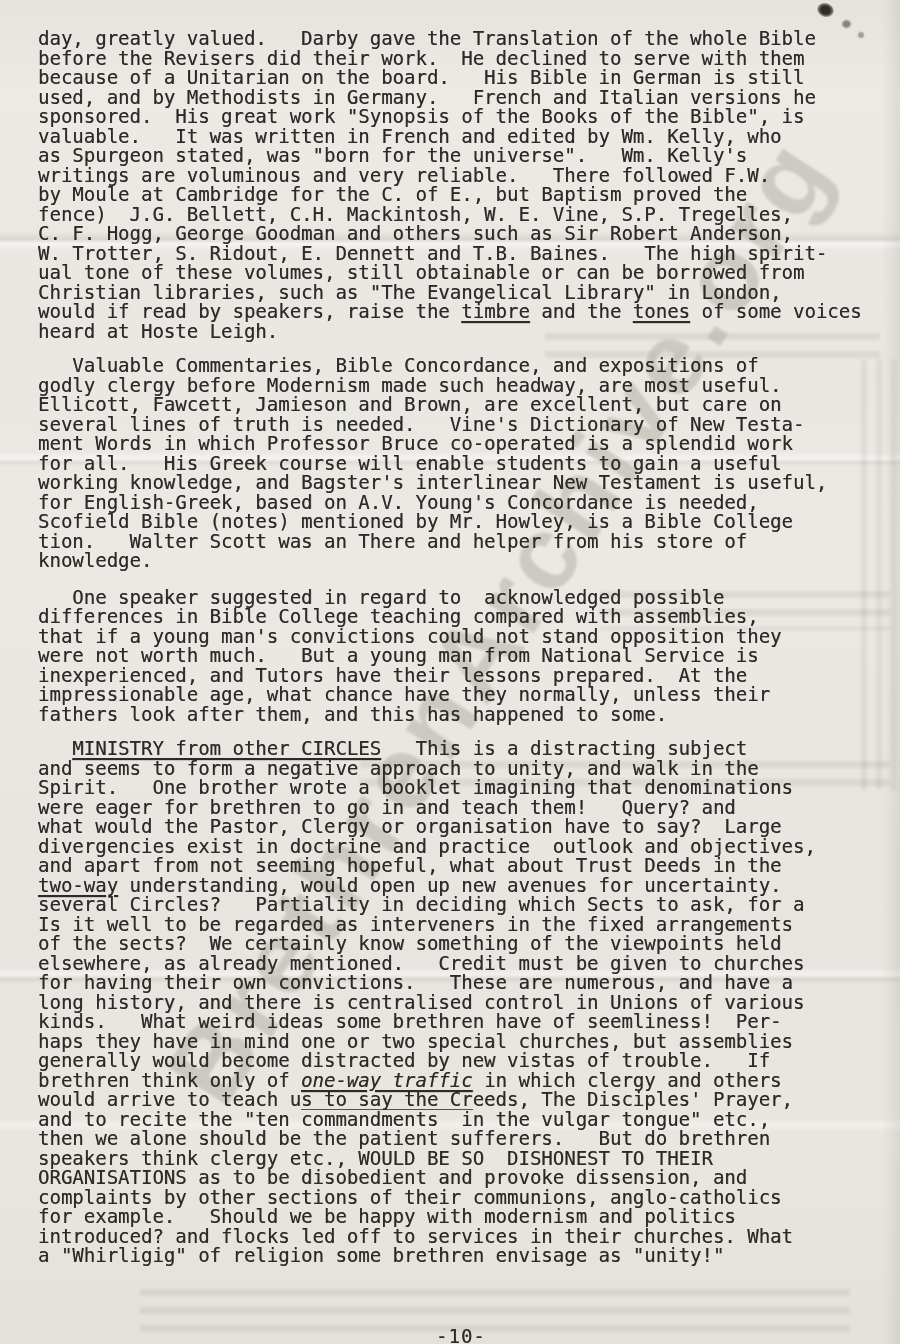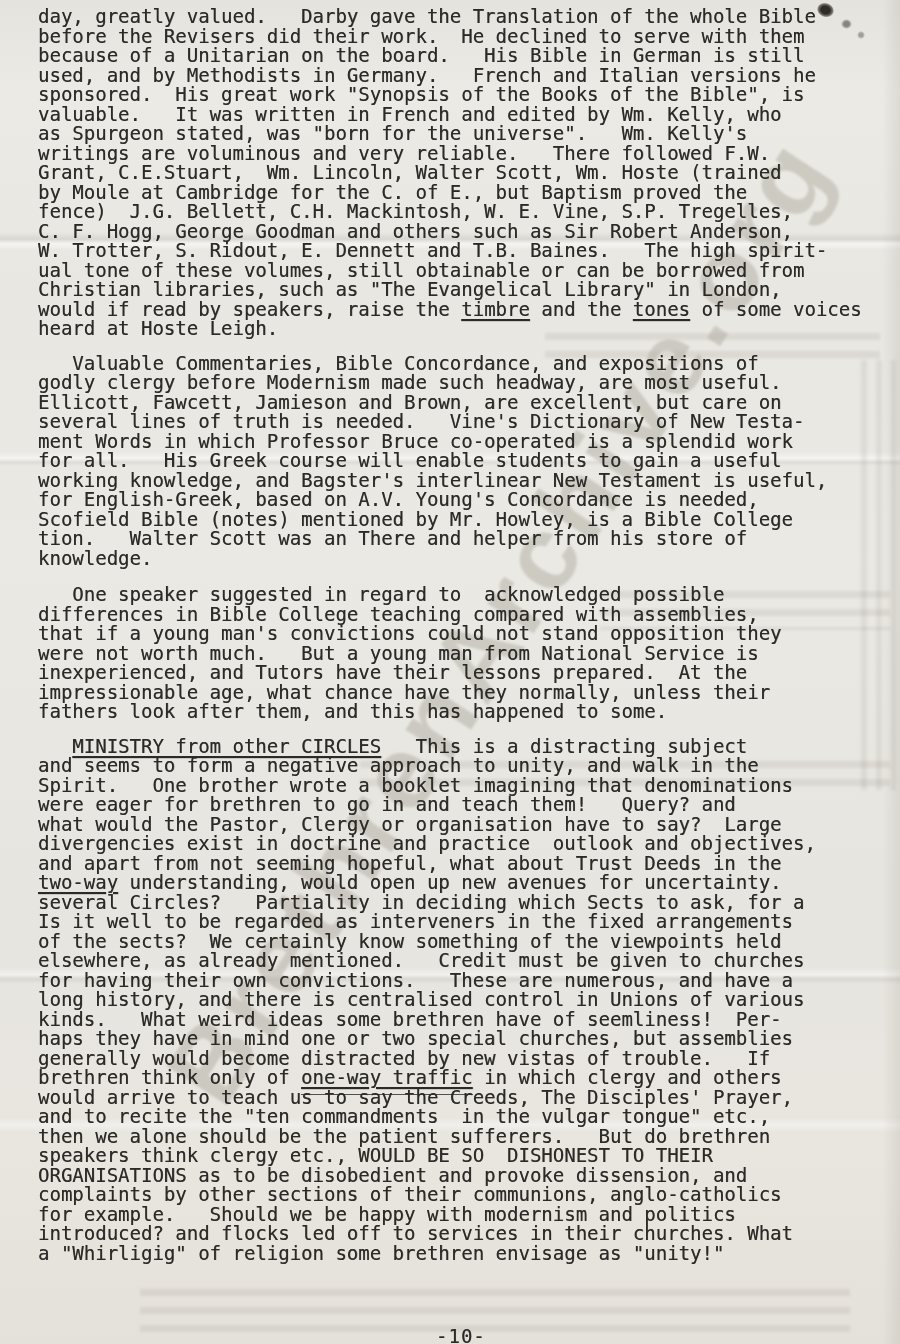--- a/index.html
+++ b/index.html
@@ -7,29 +7,29 @@
   .page {
     position:relative; width:900px; height:1344px; overflow:hidden;
     background:#e9e7e2;
     background-image:
       linear-gradient(180deg, #e5e3de 0px, #eceae5 90px, #e9e7e2 300px,
                       #ebe9e4 560px, #e7e5e0 900px, #e9e6e0 1150px, #e4e1da 1344px),
       radial-gradient(ellipse at 70% 20%, rgba(255,255,255,0.35), rgba(0,0,0,0) 60%);
     font-family:"DejaVu Sans Mono","Liberation Mono",monospace;
   }
   .doc {
-    position:absolute; left:38px; top:7px; right:14px; z-index:3;
+    position:absolute; left:38px; top:29px; right:14px; z-index:3;
     color:#2b2a27; font-size:19px; line-height:19.5px;
     text-shadow:0.3px 0.3px 0.5px rgba(32,30,26,0.55);
   }
   .para { margin:0 0 15px 0; }
   .para:nth-child(2) { margin-bottom:17px; }
   .line { white-space:pre; }
   .u { text-decoration:underline; text-decoration-thickness:1.5px; text-underline-offset:2.5px; }
-  .u2 { border-bottom:1.6px solid rgba(43,42,39,0.8); padding-bottom:6px; }
+  .u2 { border-bottom:1.6px solid rgba(43,42,39,0.8); padding-bottom:18px;font-style:italic; }
   .watermark {
     position:absolute; left:500px; top:620px; z-index:2;
     transform:translate(-50%,-50%) rotate(-57deg);
     font-family:"Liberation Sans","DejaVu Sans",sans-serif; font-weight:bold;
     font-size:104px; letter-spacing:6px; white-space:nowrap;
     color:#b6b2a8; opacity:0.55; filter:blur(1.2px);
   }
   .footer {
     position:absolute; left:436px; top:1325px; z-index:3;
     color:#2b2a27; font-size:19px; letter-spacing:1px;
@@ -83,21 +83,20 @@
   <div class="doc" id="doc-body">
       <div class="para">
         <div class="line">day, greatly valued.   Darby gave the Translation of the whole Bible</div>
         <div class="line">before the Revisers did their work.  He declined to serve with them</div>
         <div class="line">because of a Unitarian on the board.   His Bible in German is still</div>
         <div class="line">used, and by Methodists in Germany.   French and Italian versions he</div>
         <div class="line">sponsored.  His great work "Synopsis of the Books of the Bible", is</div>
         <div class="line">valuable.   It was written in French and edited by Wm. Kelly, who</div>
         <div class="line">as Spurgeon stated, was "born for the universe".   Wm. Kelly's</div>
         <div class="line">writings are voluminous and very reliable.   There followed F.W.</div>
-        <div class="line">Grant, C.E.Stuart,  Wm. Lincoln, Walter Scott, Wm. Hoste (trained</div>
         <div class="line">by Moule at Cambridge for the C. of E., but Baptism proved the</div>
         <div class="line">fence)  J.G. Bellett, C.H. Mackintosh, W. E. Vine, S.P. Tregelles,</div>
         <div class="line">C. F. Hogg, George Goodman and others such as Sir Robert Anderson,</div>
         <div class="line">W. Trotter, S. Ridout, E. Dennett and T.B. Baines.   The high spirit-</div>
         <div class="line">ual tone of these volumes, still obtainable or can be borrowed from</div>
         <div class="line">Christian libraries, such as "The Evangelical Library" in London,</div>
         <div class="line">would if read by speakers, raise the <span class="u">timbre</span> and the <span class="u">tones</span> of some voices</div>
         <div class="line">heard at Hoste Leigh.</div>
       </div>
       <div class="para">

